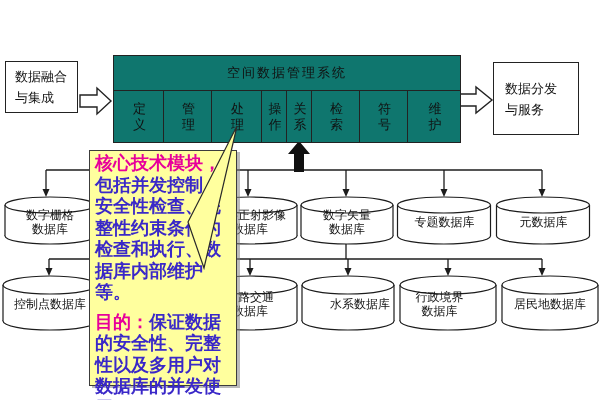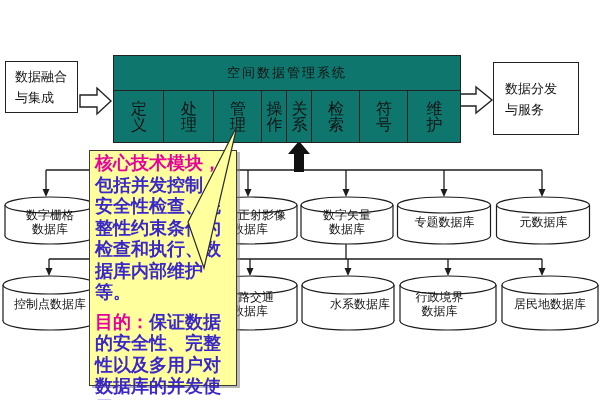--- a/index.html
+++ b/index.html
@@ -30,21 +30,21 @@
     align-items:center;justify-content:center;font-size:13px;letter-spacing:2px;
   }
   .mrow{flex:1;display:flex;}
   .mcell{
     border-right:1.5px solid #222;display:flex;align-items:center;justify-content:center;
     box-sizing:border-box;
   }
   .mcell:last-child{border-right:none;}
   .mcell span{
     display:inline-block;width:15px;word-break:break-all;text-align:right;
-    font-size:16px;line-height:16px;
+    font-size:13px;line-height:16px;
   }
   .w50{width:50px;}.w48{width:48px;}.w25{width:25px;}.wlast{flex:1;}
 
   .dblabel{
     position:absolute;display:flex;align-items:center;justify-content:center;
     text-align:center;font-size:12px;line-height:14px;white-space:pre-line;
     z-index:2;
   }
   .r1{top:201px;height:42px;}
   .r2{top:282px;height:44px;}
@@ -173,25 +173,25 @@
     <span>数据融合
 与集成</span>
   </div>
 
   <div class="sysbox">
     <div class="systitle">空间数据管理系统</div>
     <div class="mrow">
       <div class="mcell w50">
           <span>定义</span>
         </div>
+      <div class="mcell w48">
+          <span>管理</span>
+        </div>
       <div class="mcell w50">
           <span>处理</span>
-        </div>
-      <div class="mcell w48">
-          <span>管理</span>
         </div>
       <div class="mcell w25">
           <span>操作</span>
         </div>
       <div class="mcell w25">
           <span>关系</span>
         </div>
       <div class="mcell w48">
           <span>检索</span>
         </div>

